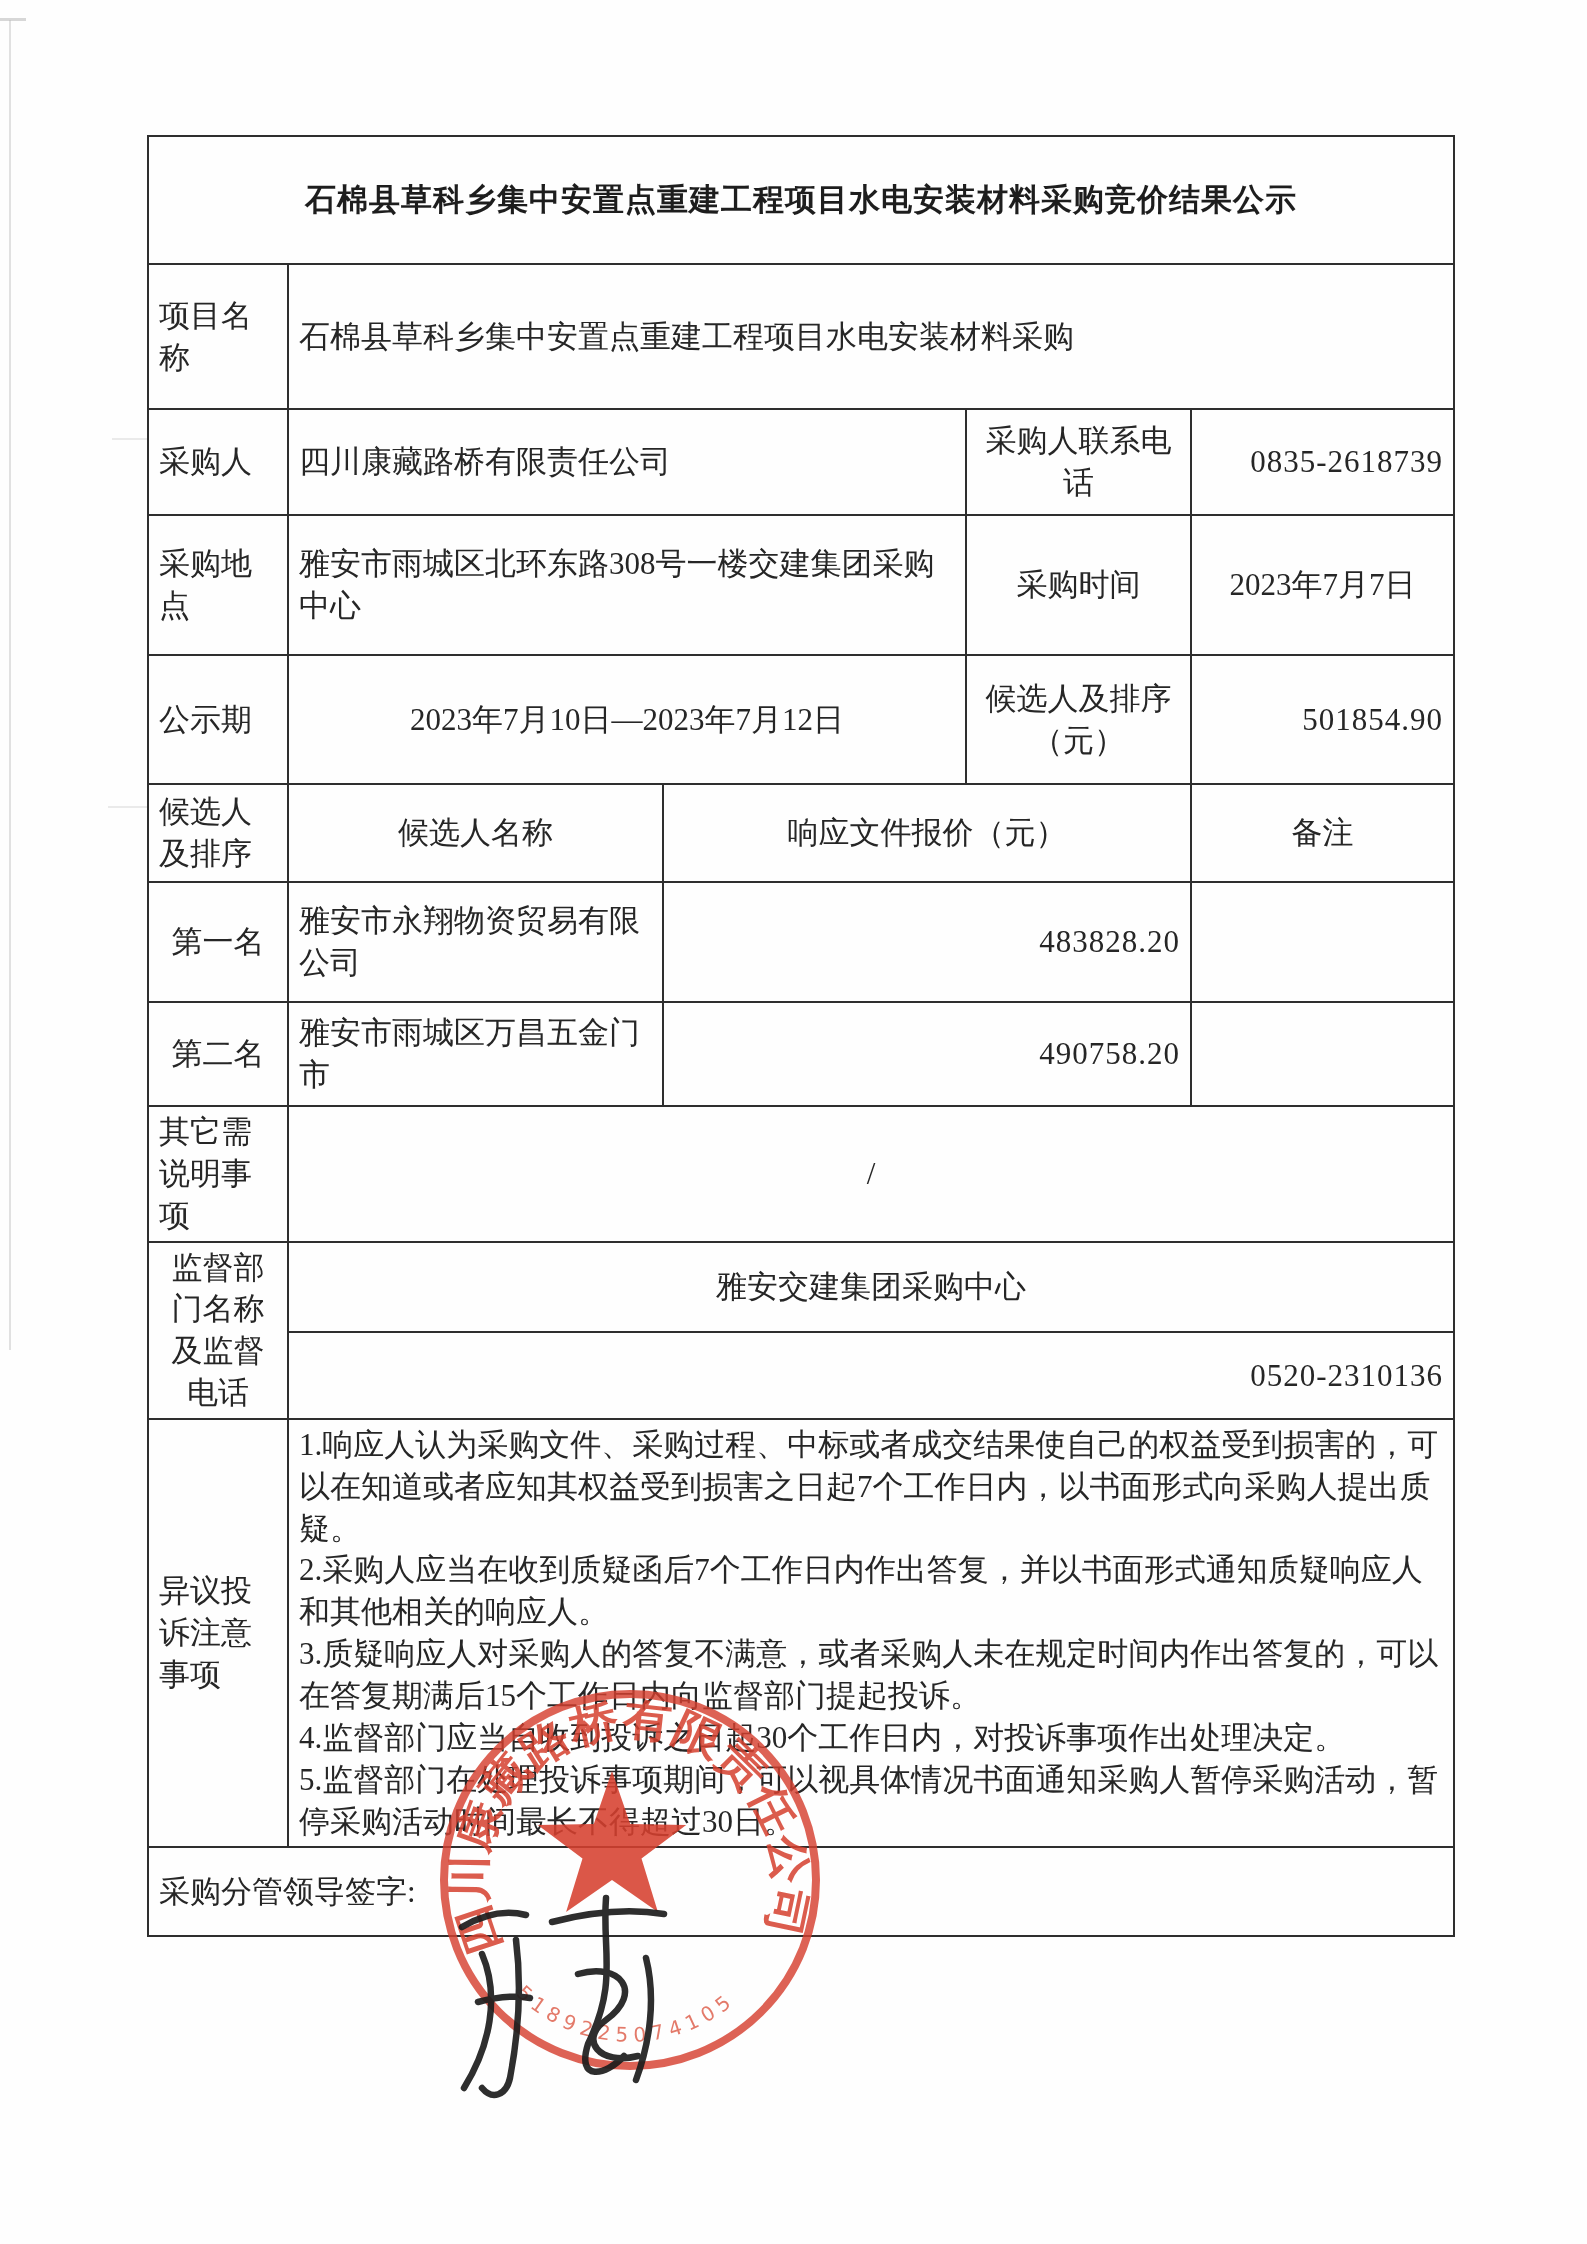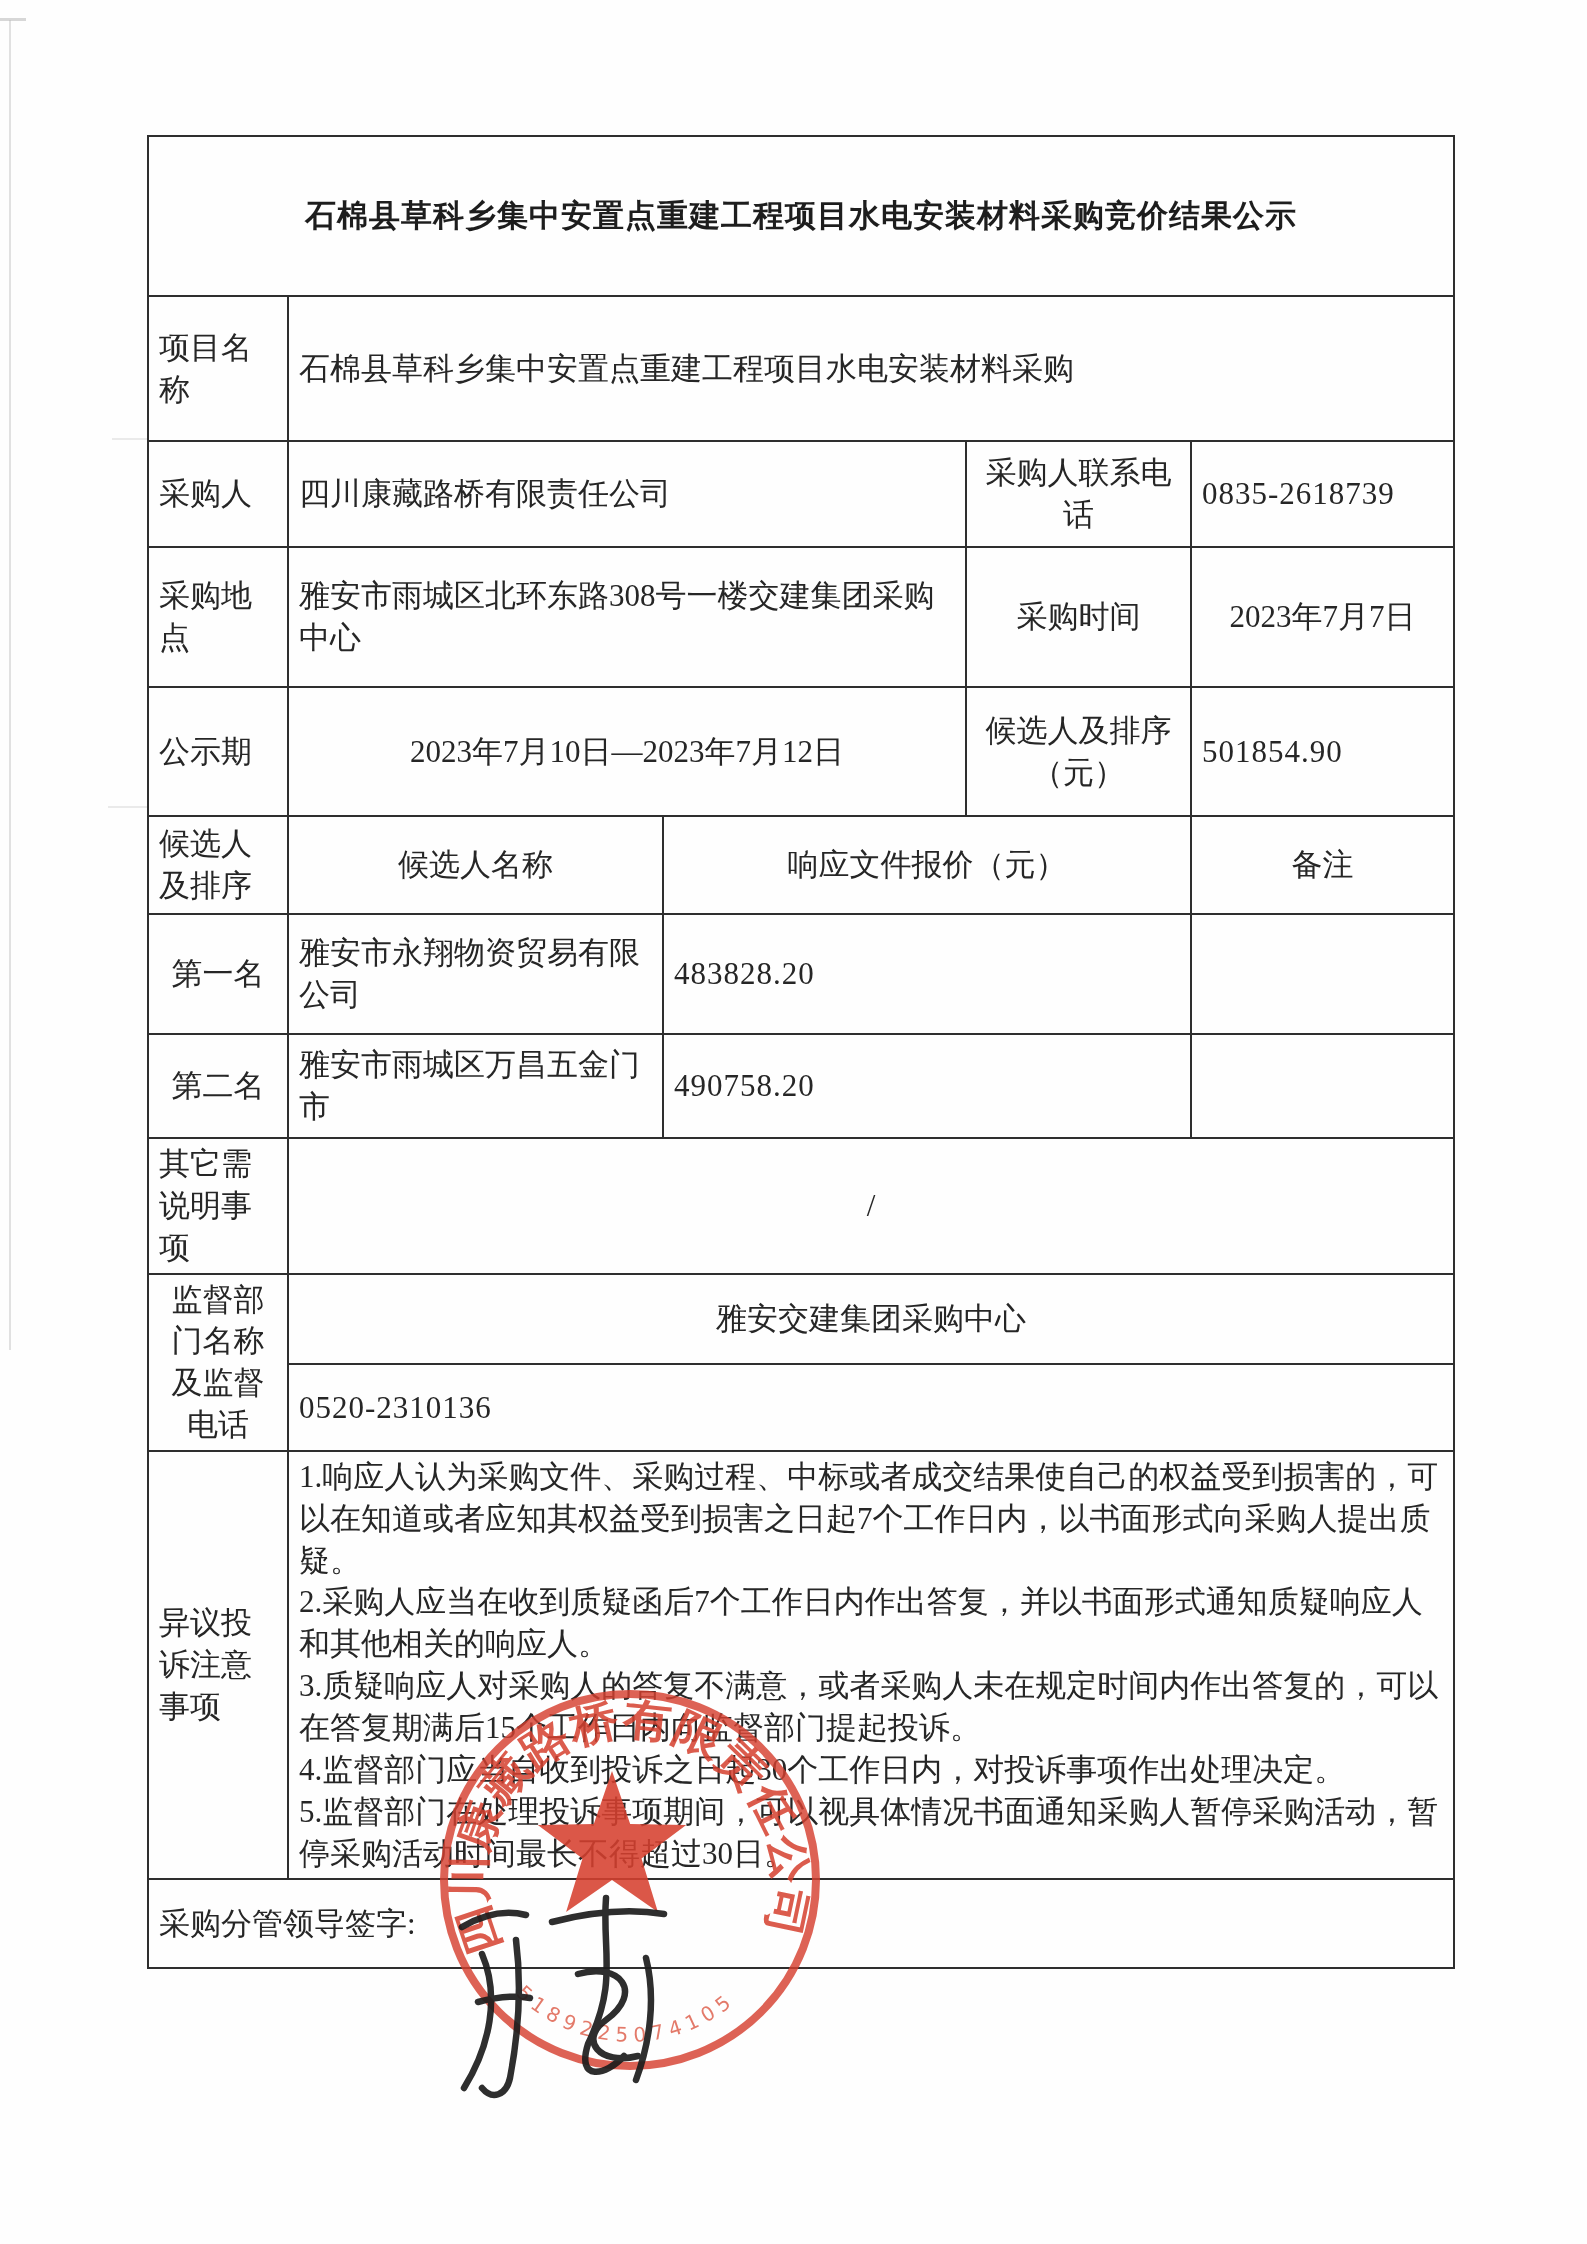--- a/index.html
+++ b/index.html
@@ -30,21 +30,21 @@
     padding:4px 10px;
     vertical-align:middle;
     word-break:break-all;
   }
   td.title-cell{
     font-size:41px;font-weight:700;text-align:center;
     letter-spacing:1px;color:#1d1d1d;
   }
   td.lbl{padding-left:8px;padding-right:6px;}
   td.ctr{text-align:center;}
-  td.num{font-family:"Liberation Serif","DejaVu Serif",serif;letter-spacing:1px;text-align:left;}
+  td.num{font-family:"Liberation Serif","DejaVu Serif",serif;letter-spacing:1px;text-align:right;}
   td.notes{
     vertical-align:middle;
     padding:14px 18px 14px 16px;
     font-size:30.5px;
     line-height:1.56;
   }
   td.sig-cell{font-size:31px;padding-left:8px;}
   .note-line{margin:0;}
 
   
@@ -63,21 +63,21 @@
   <table class="doc">
     <colgroup>
       <col style="width:140px">
         <col style="width:375px">
         <col style="width:303px">
         <col style="width:225px">
         <col style="width:263px">
     </colgroup>
 
     <tbody>
-        <tr style="height:160px">
+        <tr style="height:128px">
       <td class="title-cell" colspan="5">石棉县草科乡集中安置点重建工程项目水电安装材料采购竞价结果公示</td>
     </tr>
 
     <tr style="height:145px">
       <td class="lbl">项目名称</td>
       <td colspan="4">石棉县草科乡集中安置点重建工程项目水电安装材料采购</td>
     </tr>
 
     <tr style="height:106px">
       <td class="lbl">采购人</td>

